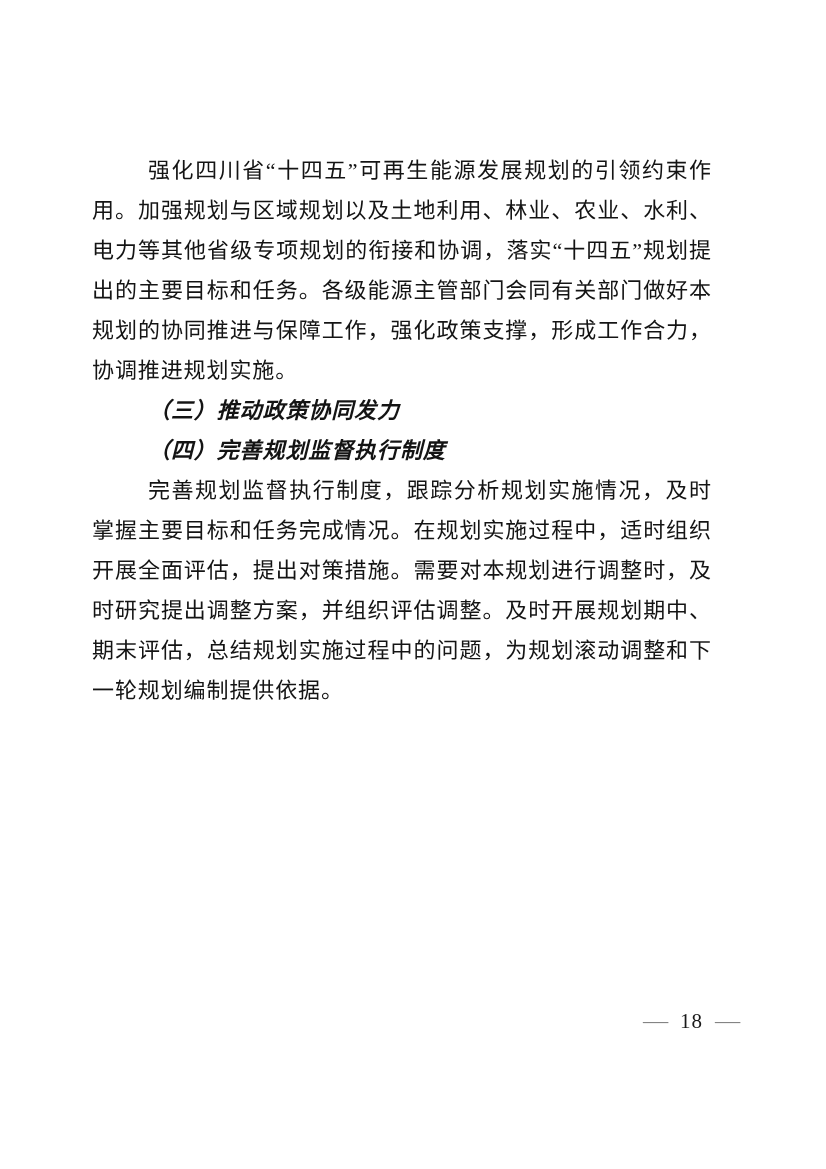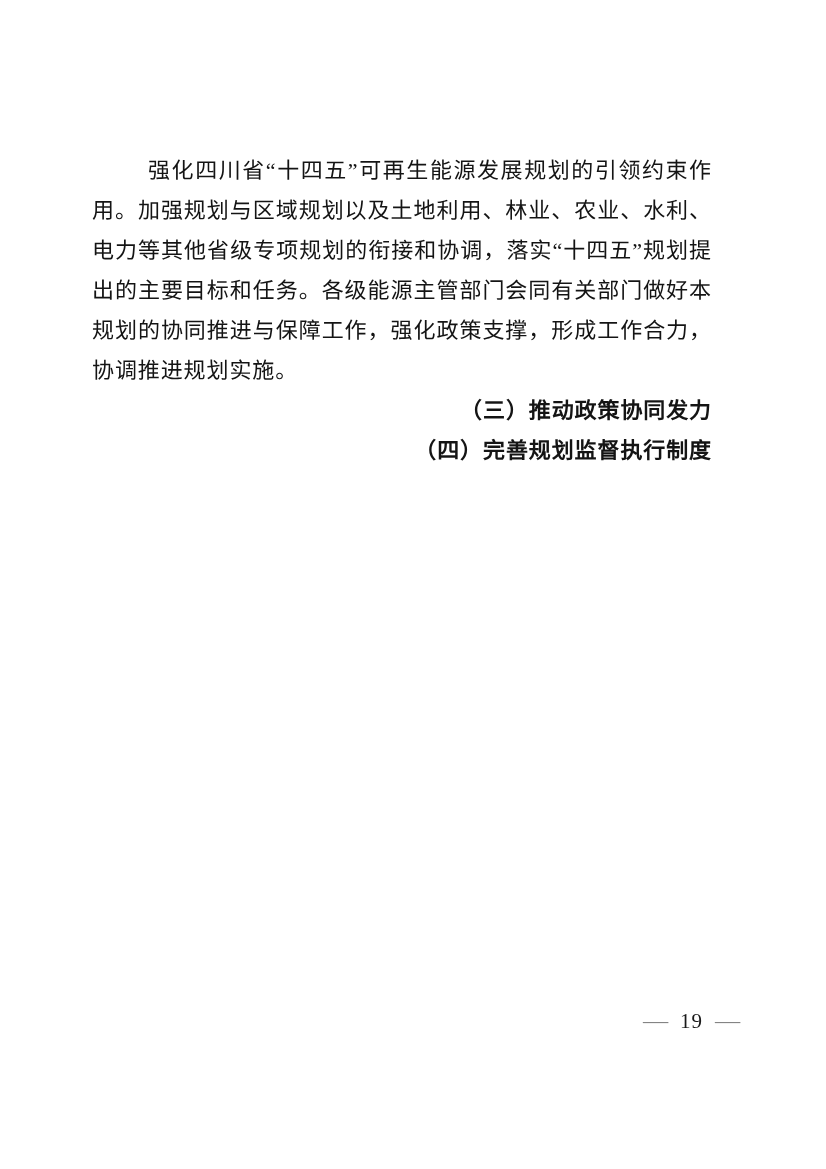--- a/index.html
+++ b/index.html
@@ -21,21 +21,22 @@
   .body-para, .heading {
     margin: 0;
     font-size: 22px;
     line-height: 40px;
     letter-spacing: 0.9px;
     text-align: justify;
     text-indent: 56px;
   }
   .heading {
     font-weight: bold;
-    text-align: right;
+    text-align: left;
+    font-style: italic;
   }
   .footer {
     position: absolute;
     left: 645px;
     top: 1007px;
     font-size: 21px;
     line-height: 28px;
     display: flex;
     align-items: center;
     gap: 14px;
@@ -50,20 +51,21 @@
   }
 </style>
 </head>
 <body>
 
 <div class="page">
   <div class="content">
     <p class="body-para">强化四川省“十四五”可再生能源发展规划的引领约束作用。加强规划与区域规划以及土地利用、林业、农业、水利、电力等其他省级专项规划的衔接和协调，落实“十四五”规划提出的主要目标和任务。各级能源主管部门会同有关部门做好本规划的协同推进与保障工作，强化政策支撑，形成工作合力，协调推进规划实施。</p>
     <h3 class="heading">（三）推动政策协同发力</h3>
     <h3 class="heading">（四）完善规划监督执行制度</h3>
+    <p class="body-para">完善规划监督执行制度，跟踪分析规划实施情况，及时掌握主要目标和任务完成情况。在规划实施过程中，适时组织开展全面评估，提出对策措施。需要对本规划进行调整时，及时研究提出调整方案，并组织评估调整。及时开展规划期中、期末评估，总结规划实施过程中的问题，为规划滚动调整和下一轮规划编制提供依据。</p>
   </div>
 
   <div class="footer">
     <span class="dash">—</span>
-    <span class="num">19</span>
+    <span class="num">18</span>
     <span class="dash">—</span>
   </div>
 </div>
 
 </body></html>

